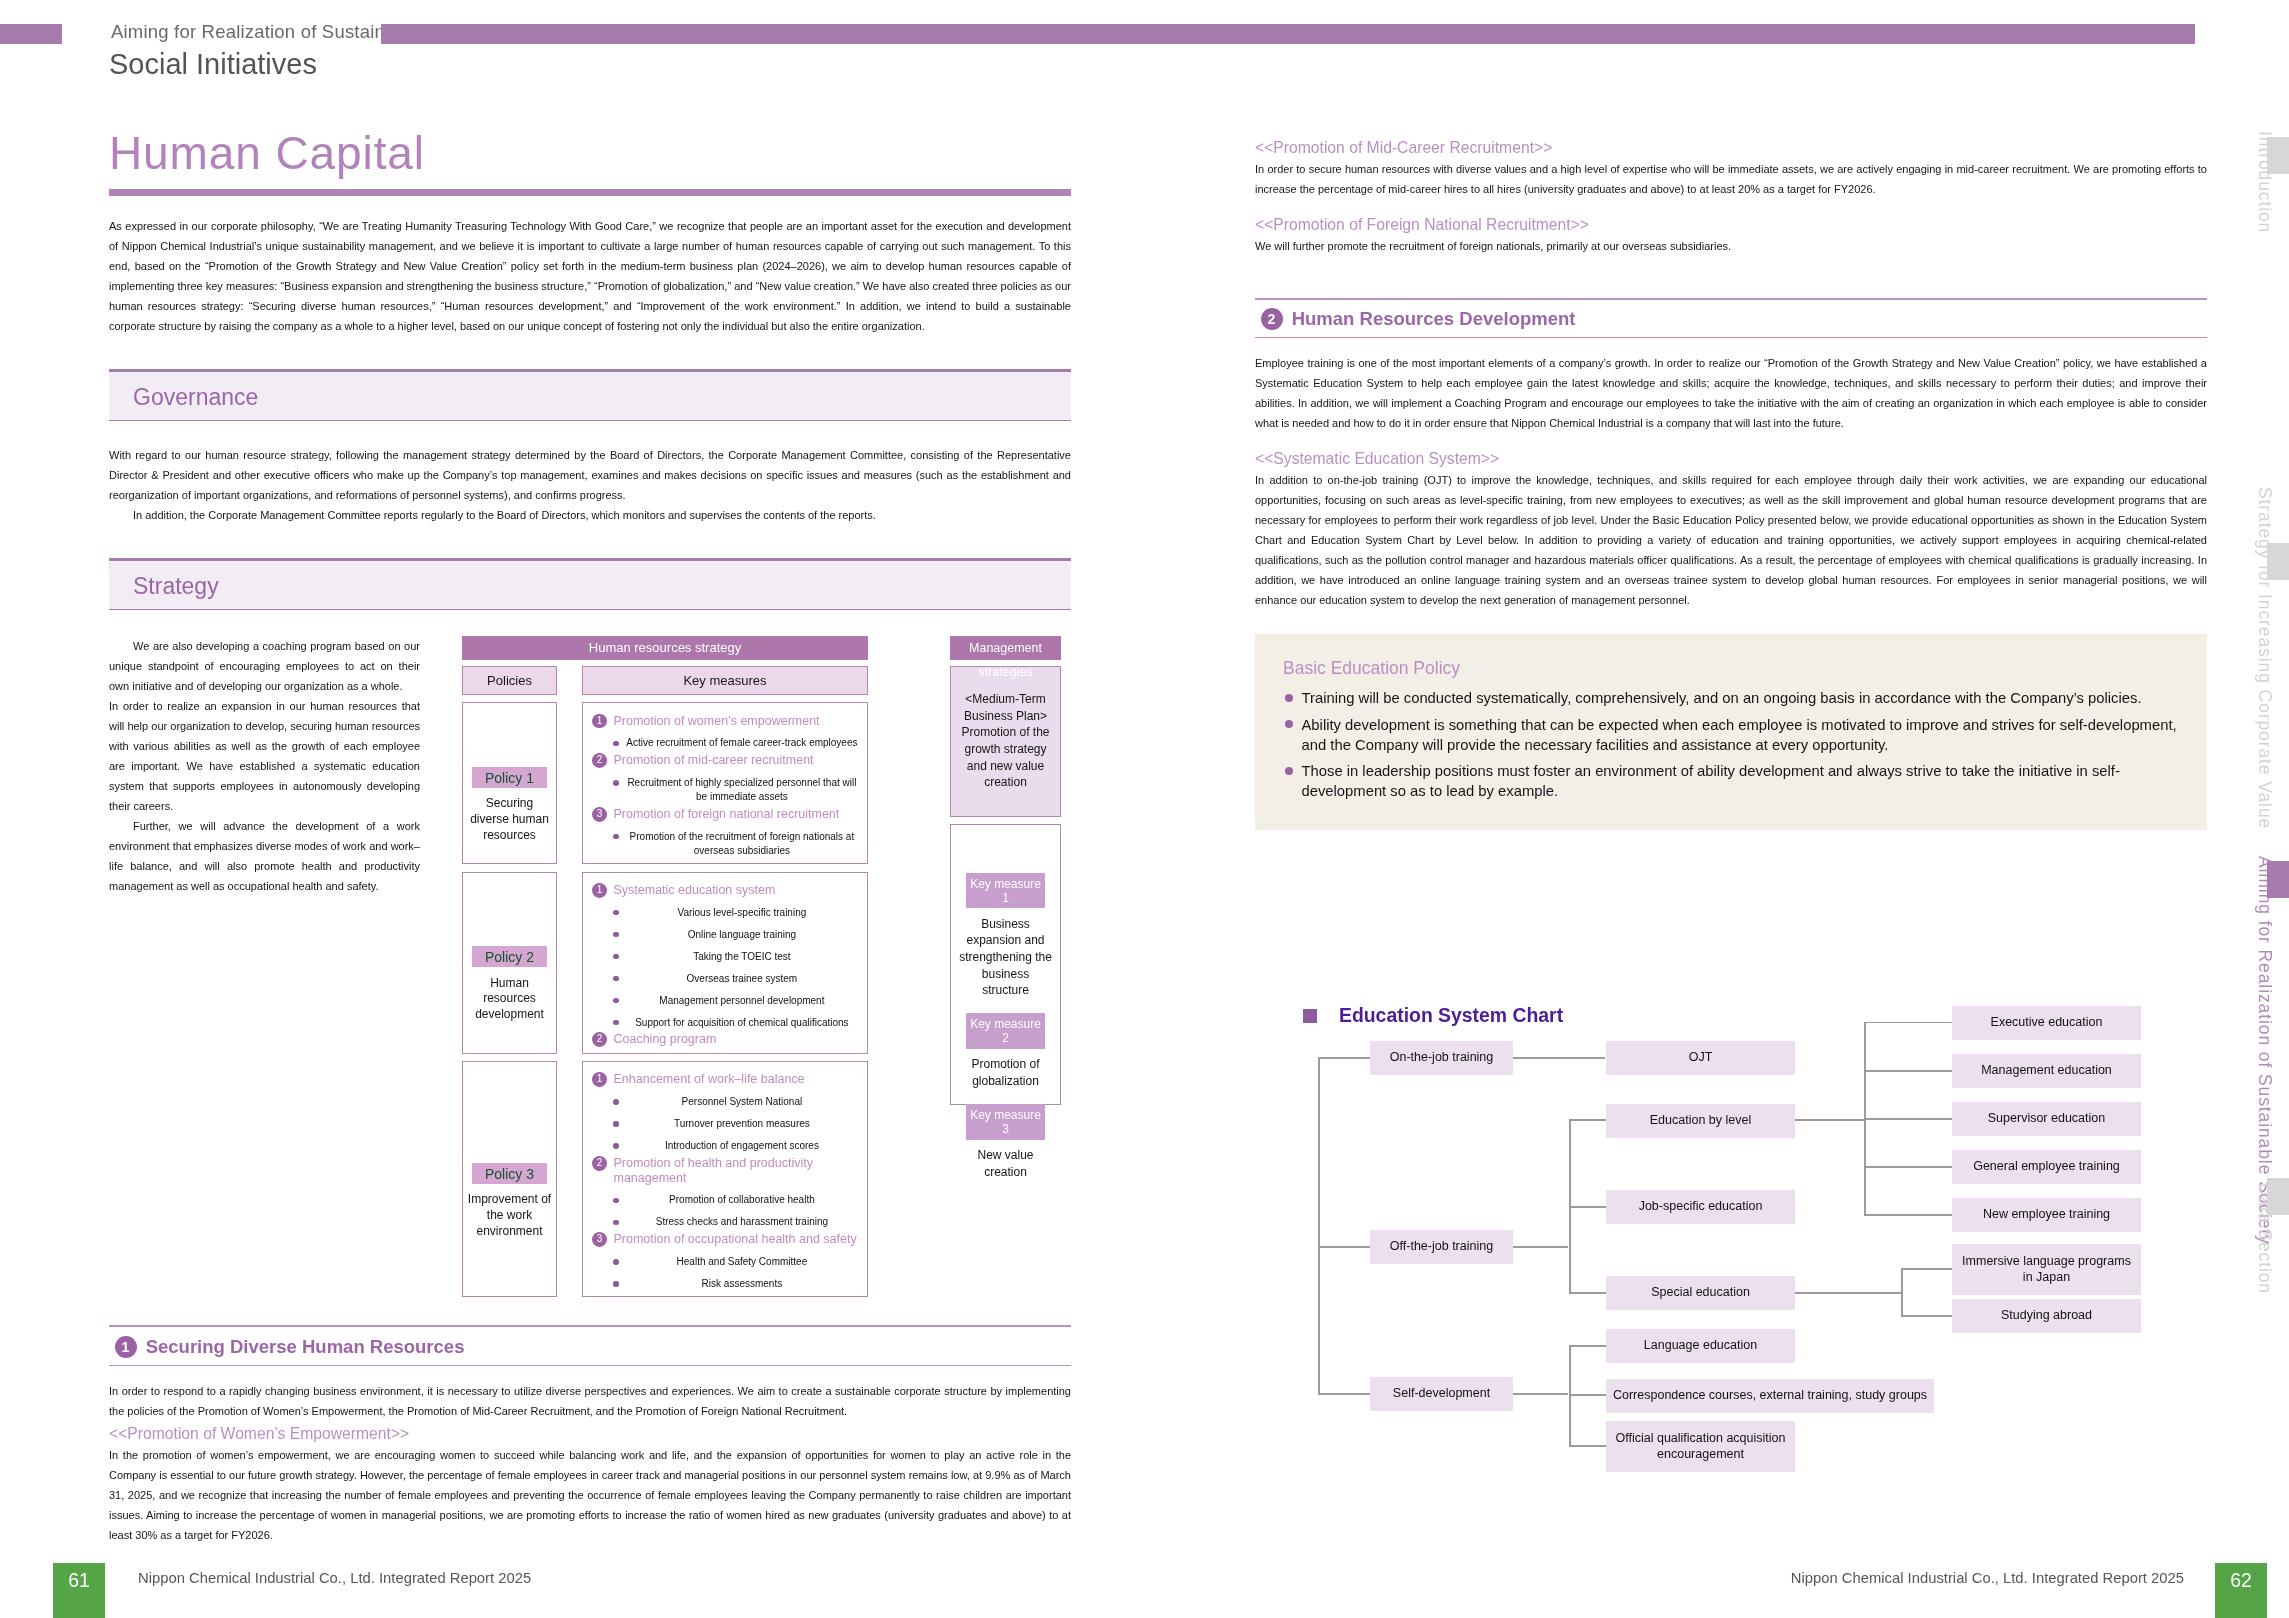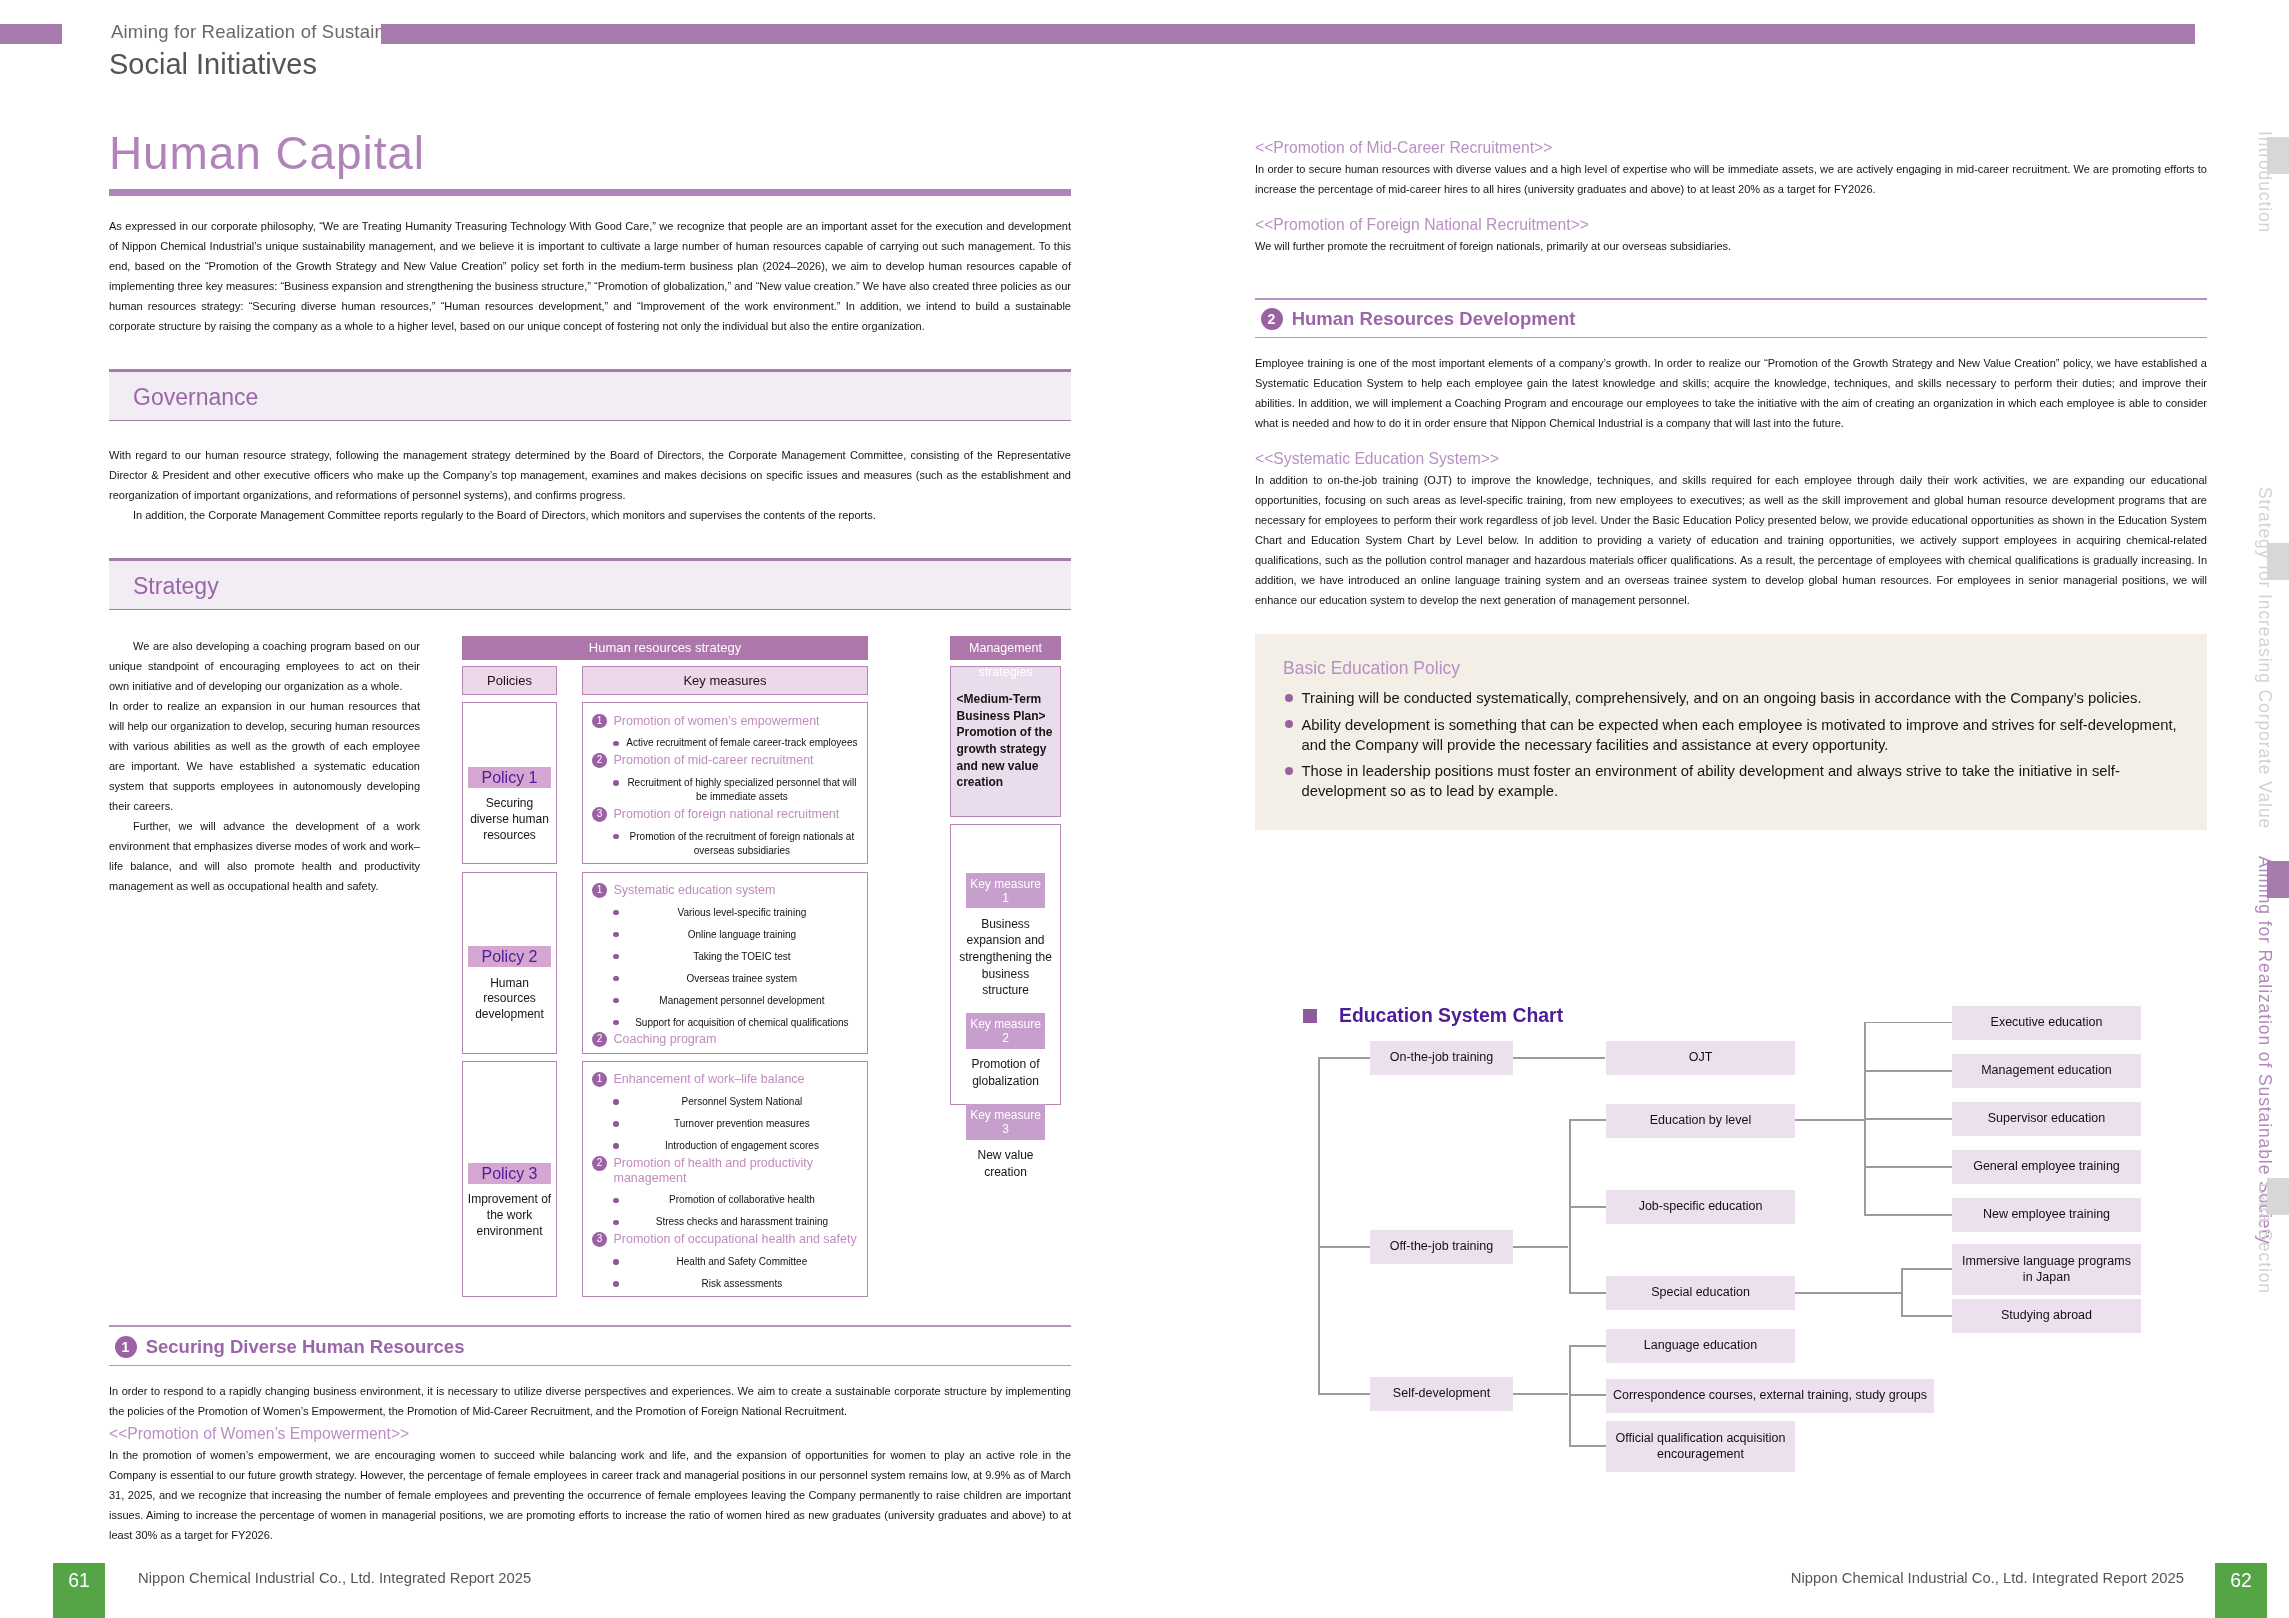--- a/index.html
+++ b/index.html
@@ -35,36 +35,36 @@
   .diagram { width:406px; margin-right:42px; flex:0 0 auto; }
   .dg-hdr { height:24px; background:#ae77ab; color:#fff; text-align:center; font-size:13px; line-height:24px; }
   .dg-heads, .dg-row { display:flex; gap:25px; }
   .dg-heads { margin-top:5.5px; }
   .dg-row { margin-top:7.4px; }
   .dg-pol-head, .dg-km-head { height:29.5px; background:#edd7ea; border:1.8px solid #b586b2;
       display:flex; align-items:center; justify-content:center; font-size:13px; color:#171415; }
   .dg-pol-head { width:95px; } .dg-km-head { width:286px; }
   .dg-pol { width:95px; border:1.8px solid #b586b2; background:#fff; display:flex; flex-direction:column;
       align-items:center; justify-content:center; text-align:center; font-size:12px; line-height:15.7px; padding:5.5px 2.8px; }
-  .dg-chip { background:#d6a6d3; color:#4c1d95; font-size:16px; line-height:12px; padding:4.6px 13px; margin-bottom:8.3px; white-space:nowrap;margin-top:44px; }
+  .dg-chip { background:#d6a6d3; color:#14532d; font-size:14px; line-height:12px; padding:4.6px 13px; margin-bottom:8.3px; white-space:nowrap;margin-top:44px; }
   .dg-km { width:286px; border:1.8px solid #b586b2; background:#fff; padding:7.4px 7.4px 5.5px 9.2px; }
   .r1 .dg-pol,.r1 .dg-km { min-height:127px; }
   .r2 .dg-pol,.r2 .dg-km { min-height:114px; }
   .r3 .dg-pol,.r3 .dg-km { min-height:159px; }
   .km-title { display:flex; gap:6.5px; color:#c08cbe; font-size:12.5px; line-height:14.8px; margin-top:2.8px; align-items:flex-start; }
   .km-num { flex:0 0 auto; width:14.8px; height:14.8px; border-radius:50%; background:#9a62a2; color:#fff;
       font-size:10px; line-height:14.8px; text-align:center; }
   .km-bullets { margin-left:21px; }
   .km-b { position:relative; padding-left:11px; font-size:10px; line-height:14px; color:#111; text-align:center;margin-top:8px; }
   .km-b::before { content:""; position:absolute; left:0; top:4.2px; width:5.5px; height:5.5px; border-radius:50%; background:#8d5b97; }
 
   .mgmt { width:151px; flex:0 0 auto;padding-left:40px; }
   .mg-hdr { height:24px; background:#ae77ab; color:#fff; font-size:12.5px; text-align:center; line-height:24px; }
   .mg-plan { margin-top:5.5px; border:1.8px solid #b586b2; background:#e9dcec; height:151px; display:flex;
-      flex-direction:column; justify-content:center; font-size:12px; line-height:16.6px; padding:5.5px;font-weight:bold; }
+      flex-direction:column; justify-content:center; text-align:center; font-size:12px; line-height:16.6px; padding:5.5px; }
   .mg-kms { margin-top:7.4px; border:1.8px solid #b586b2; background:#fff; height:281px; padding:48px 7.4px 0; }
   .mg-chip { background:#c79fcc; color:#fff; text-align:center; font-size:12px; padding:3.7px 0; margin:0 7.4px; }
   .mg-text { text-align:center; font-size:12px; line-height:16.6px; margin:7.4px 0 14.8px; }
 
   
   .num-hdr { margin-top:28px; border-top:2.8px solid #b990c1; border-bottom:1.8px solid #b990c1;
       padding:8.3px 0 7.4px 5.5px; display:flex; align-items:center; gap:9.2px; }
   .num-circle { flex:0 0 auto; width:22px; height:22px; border-radius:50%; background:#9a62a2; color:#fff;
       font-size:14px; font-weight:bold; text-align:center; line-height:22px; }
   .num-title { color:#9a66a8; font-size:18.5px; font-weight:bold; }

